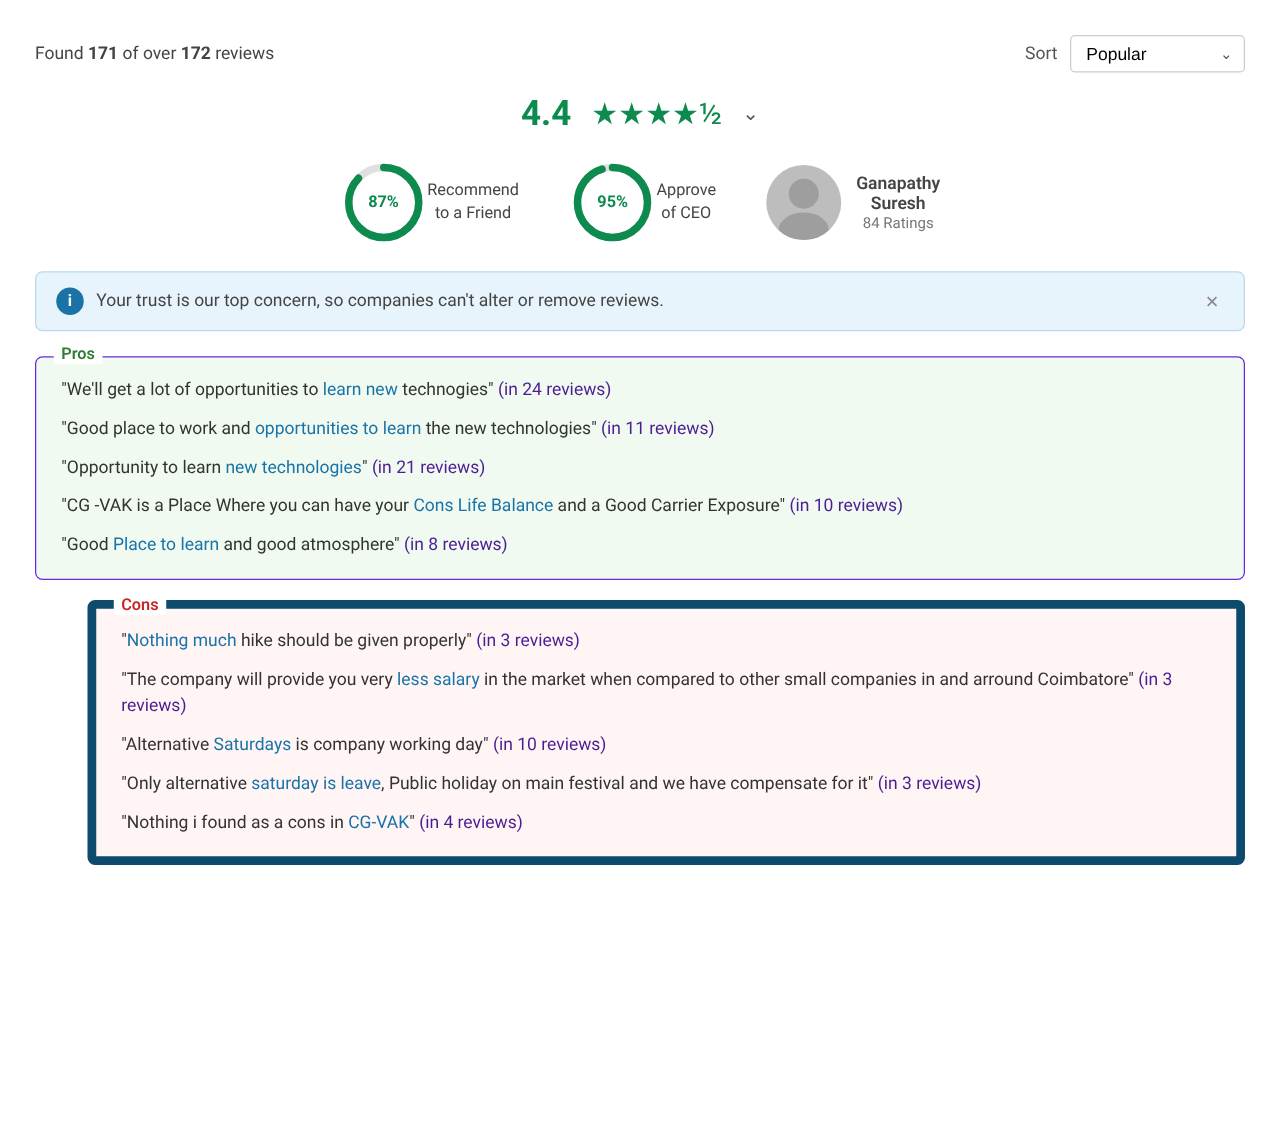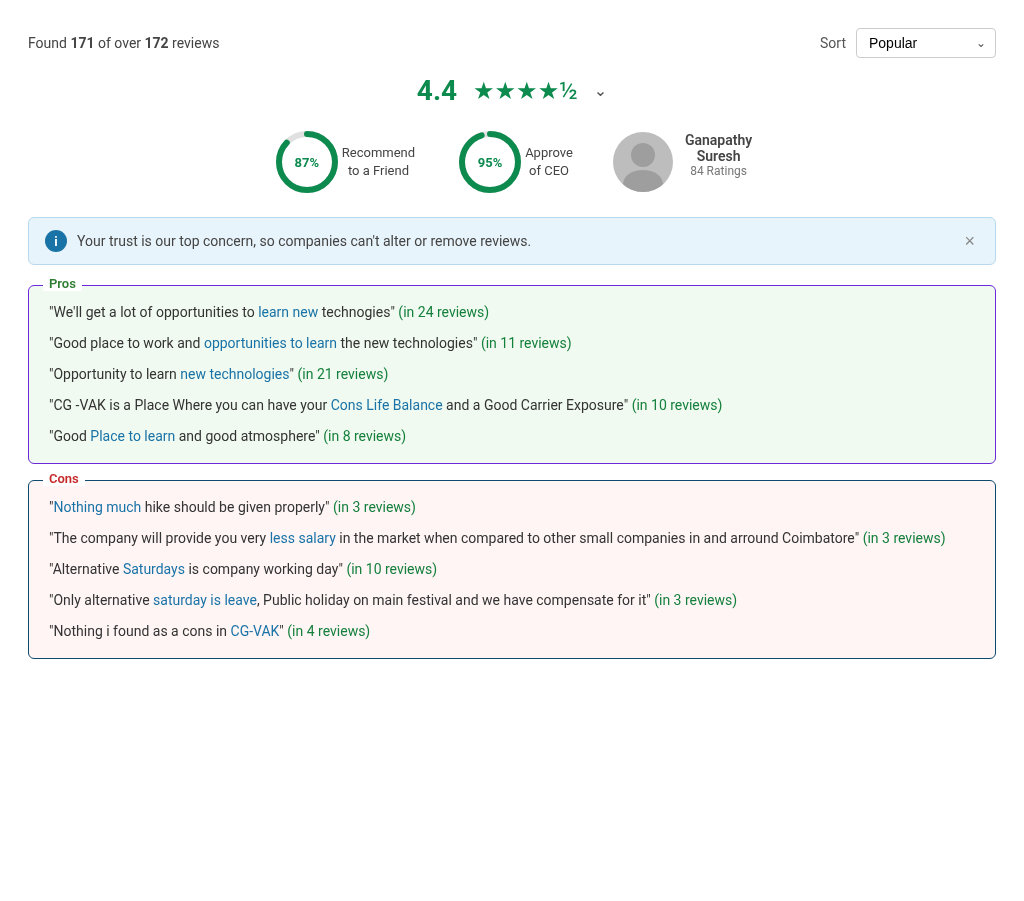--- a/index.html
+++ b/index.html
@@ -126,21 +126,21 @@
     .metric-label {
       font-size: 13px;
       color: #444;
       max-width: 80px;
       line-height: 1.4;
     }
 
     
     .ceo-item {
       display: flex;
-      align-items: flex-start;
+      align-items: center;
       gap: 12px;
     }
     .avatar {
       width: 60px;
       height: 60px;
       border-radius: 50%;
       background: #bdbdbd;
       display: flex;
       align-items: center;
       justify-content: center;
@@ -206,22 +206,23 @@
       border-radius: 6px;
       padding: 16px 20px;
       margin-bottom: 16px;
       position: relative;
     }
     .pros-box {
       border: 1px solid #6d28d9;
       background: #f0faf0;
     }
     .cons-box {
-      border: 1px solid #0c4a6e;
+      border: 7px solid #0c4a6e;
       background: #fff5f5;
+      margin-left: 42px;
     }
     .box-label {
       position: absolute;
       top: -10px;
       left: 14px;
       background: #fff;
       padding: 0 6px;
       font-size: 13px;
       font-weight: 600;
     }
@@ -233,21 +234,21 @@
       color: #333;
       margin-bottom: 10px;
       line-height: 1.5;
     }
     .review-line:last-child { margin-bottom: 0; }
     .review-link {
       color: #1a73a7;
       text-decoration: none;
     }
     .review-count {
-      color: #15803d;
+      color: #4c1d95;
     }
   </style>
 </head>
 <body>
 
 <div class="page-wrapper">
 
   <div class="header-row">
     <div class="found-text">
       <span>Found </span><strong>171</strong><span> of over </span><strong>172</strong><span> reviews</span>

